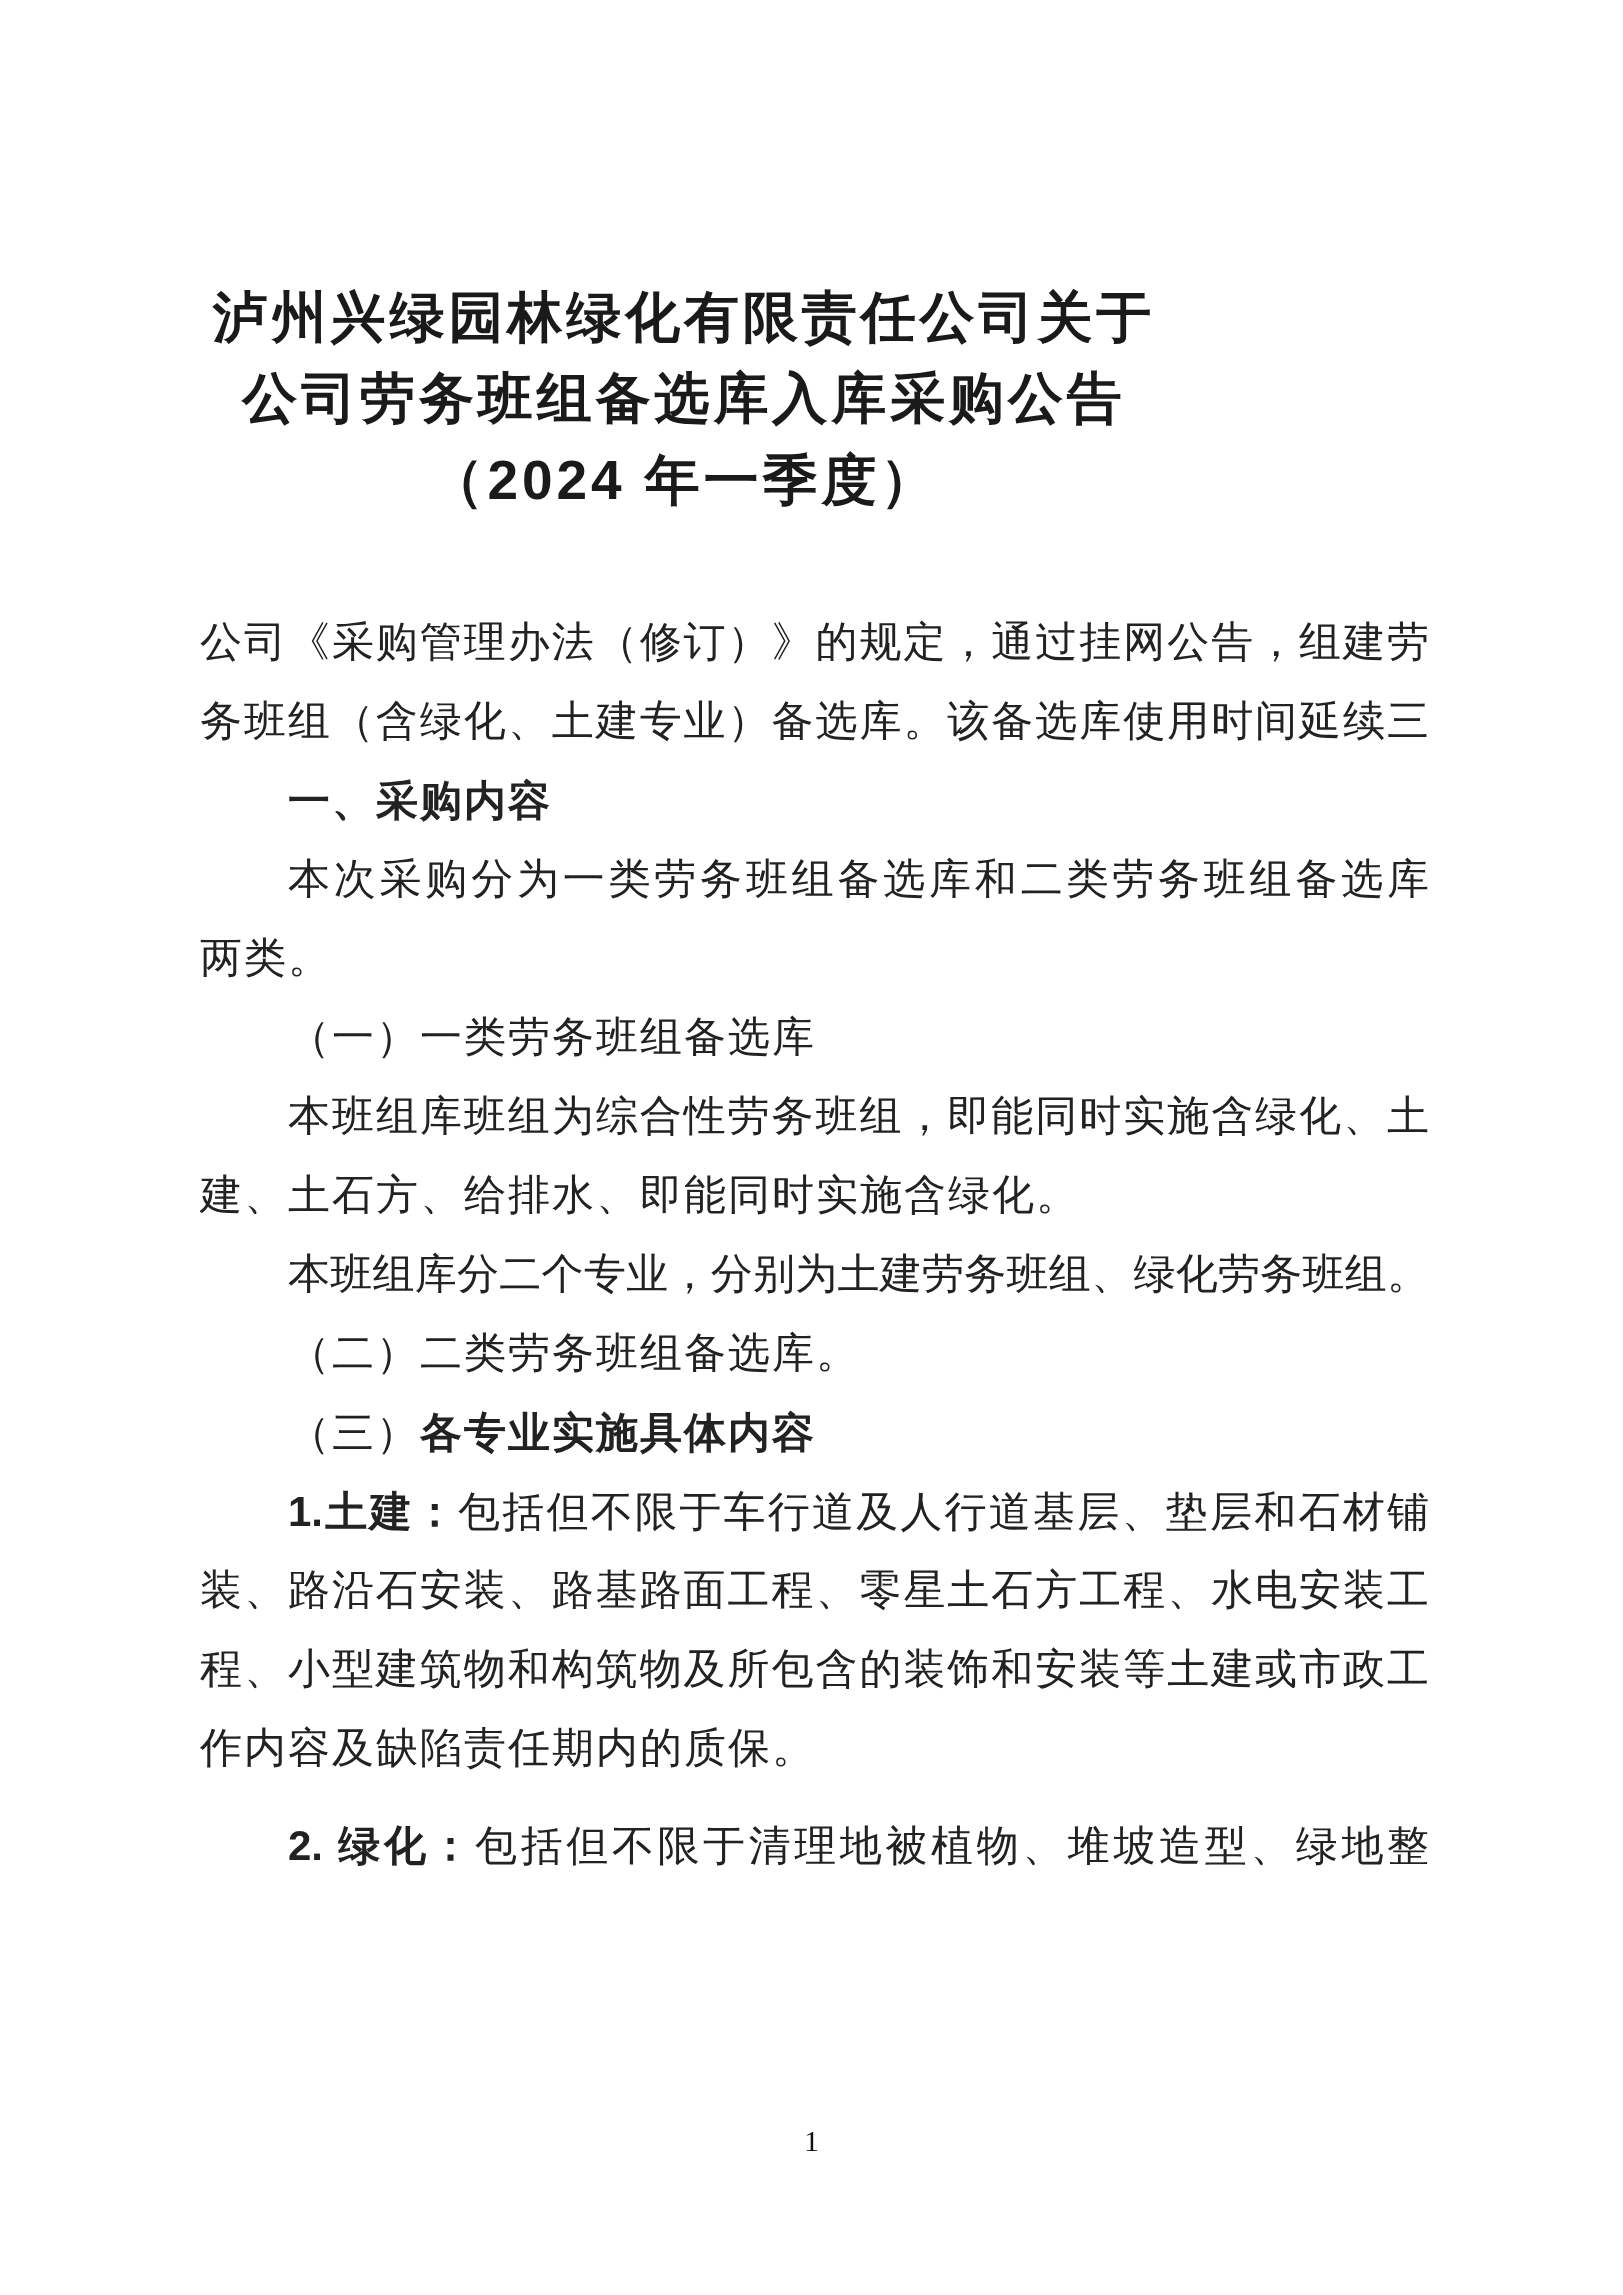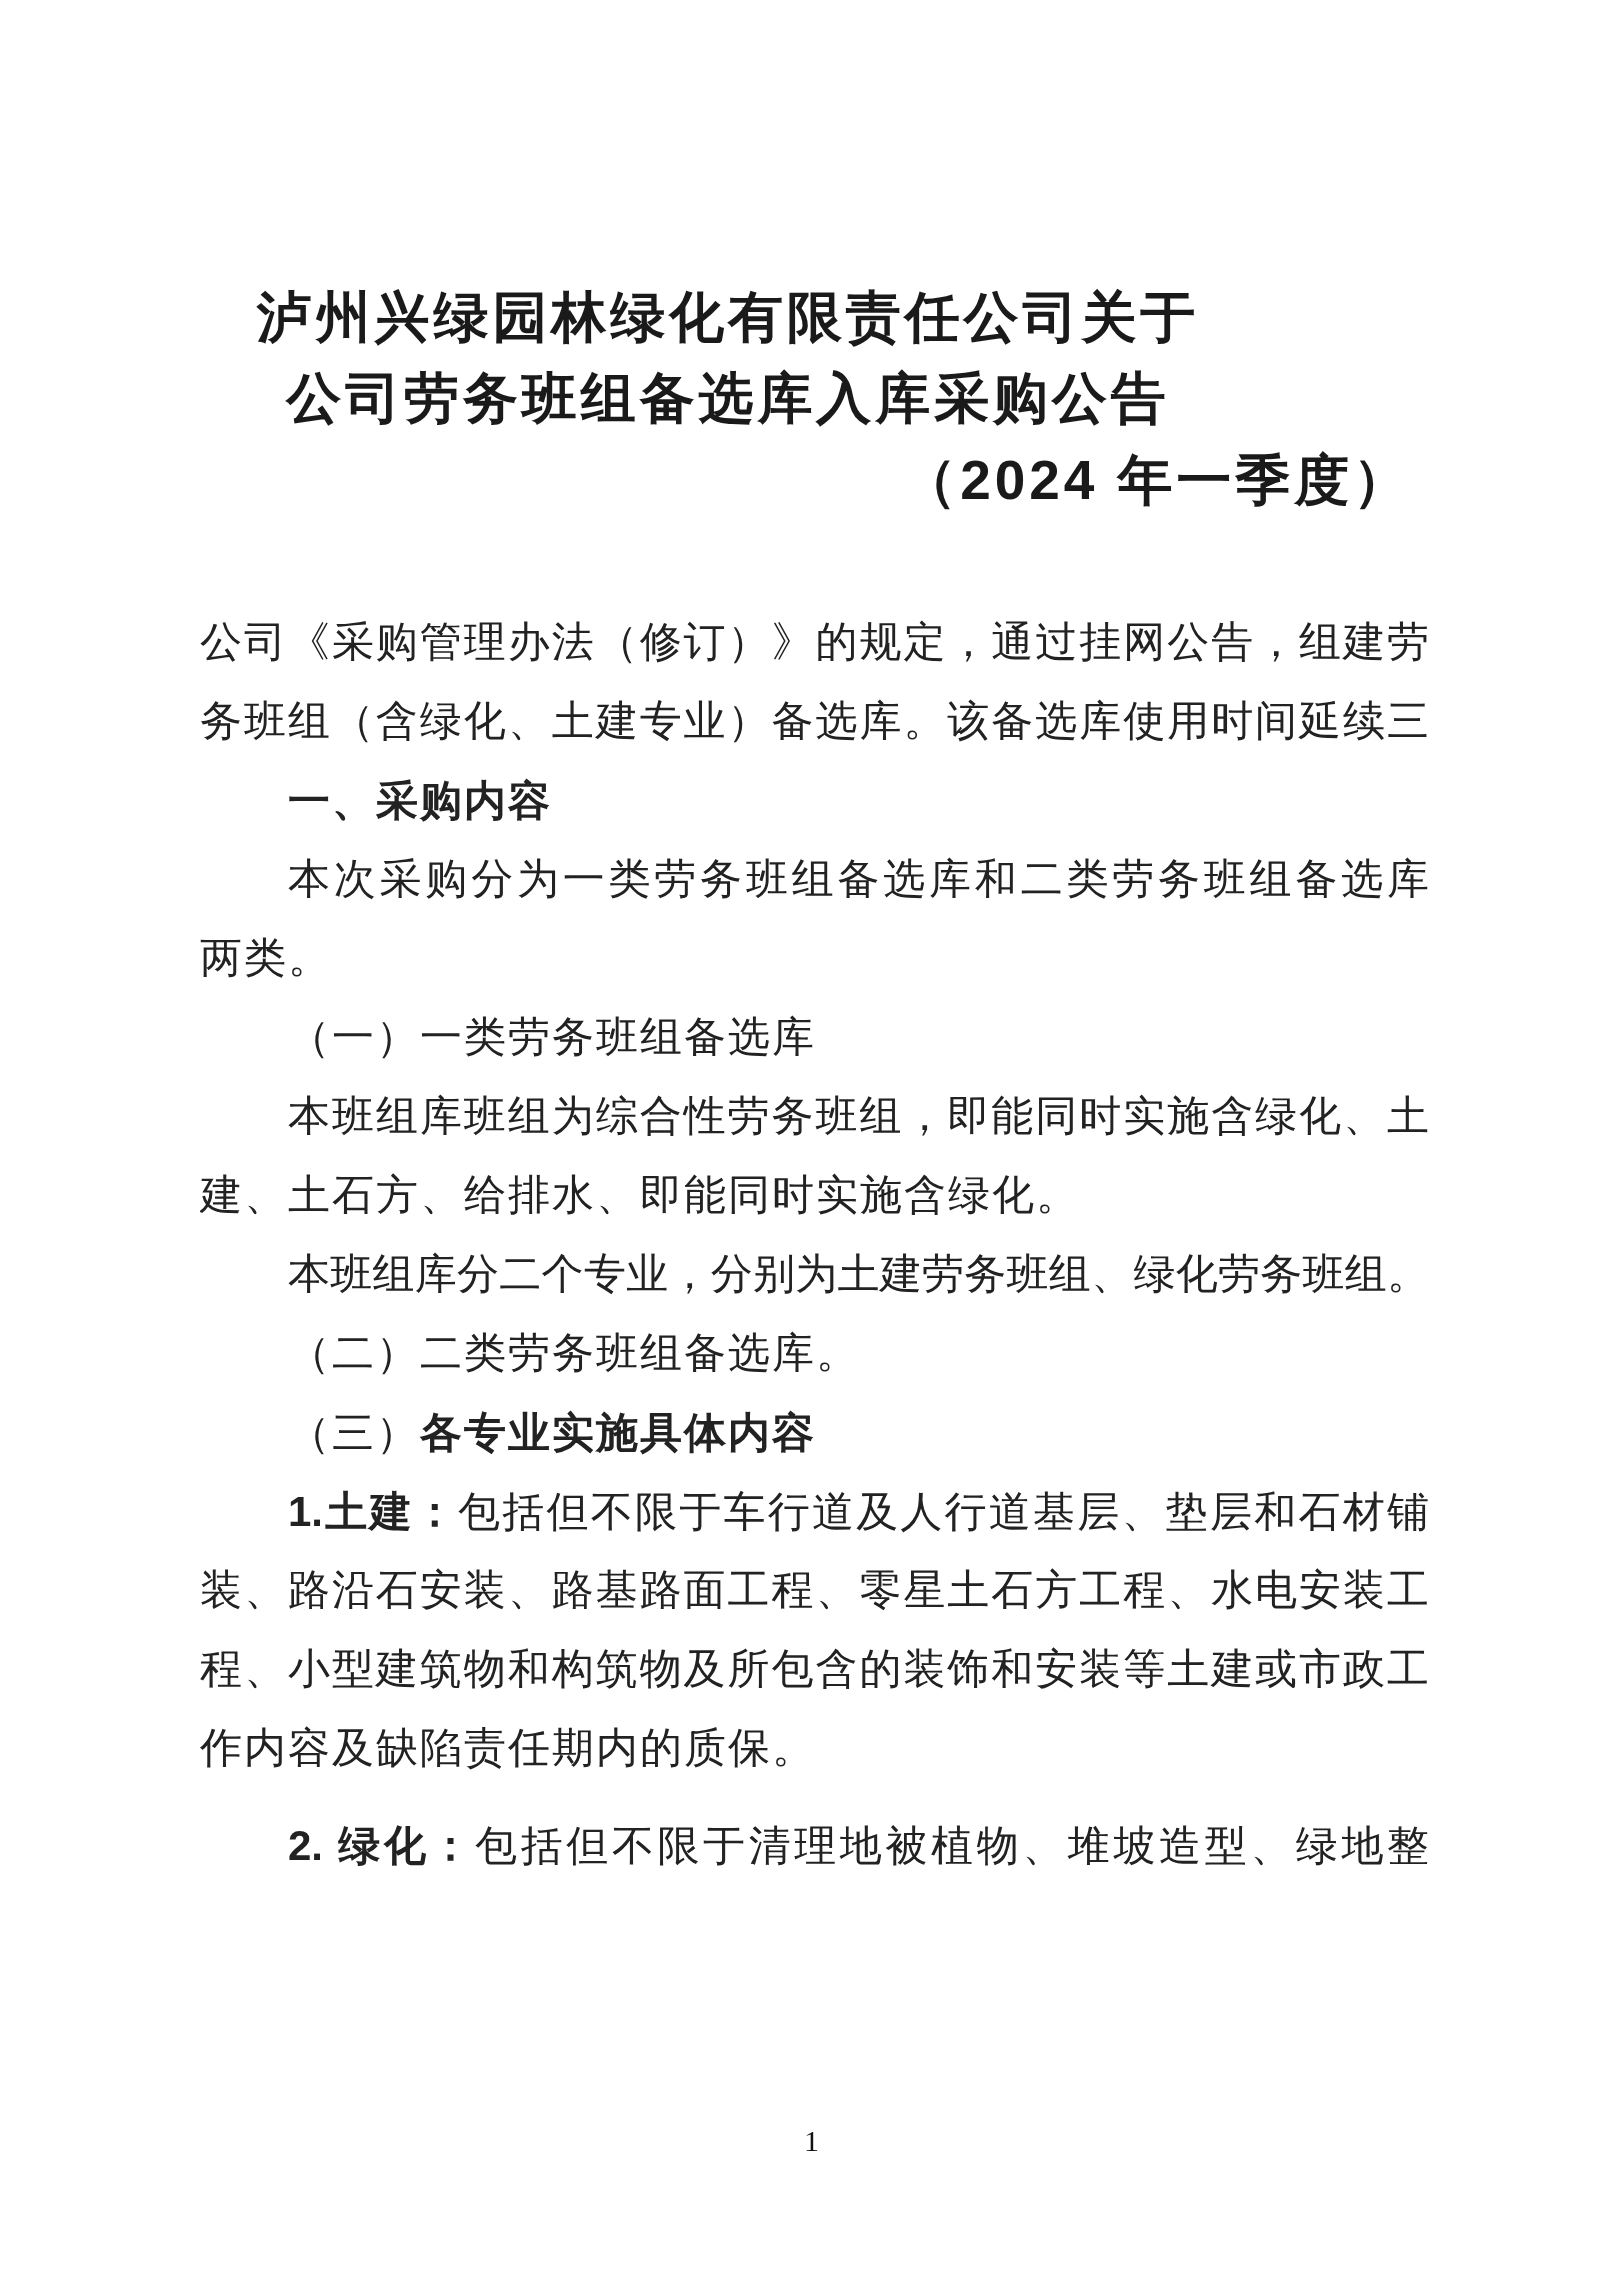--- a/index.html
+++ b/index.html
@@ -19,31 +19,29 @@
   
   .title-block {
     position: absolute;
     top: 277px;
     left: 0;
     width: 1368px;
     text-align: center;
     font-family: "Liberation Sans", sans-serif;
     font-weight: 700;
     color: #1a1a1a;
-    padding-left: 44px;
   }
   .title-line {
     height: 81px;
     line-height: 81px;
     font-size: 55px;
     letter-spacing: 3.9px;
   }
   .title-line.sub {
     margin-top: 1.3px;
-    text-align: right;
   }
   
   .body-block {
     position: absolute;
     top: 603px;
     left: 200px;
     width: 1229px;
     color: #222222;
   }
   .ln {

